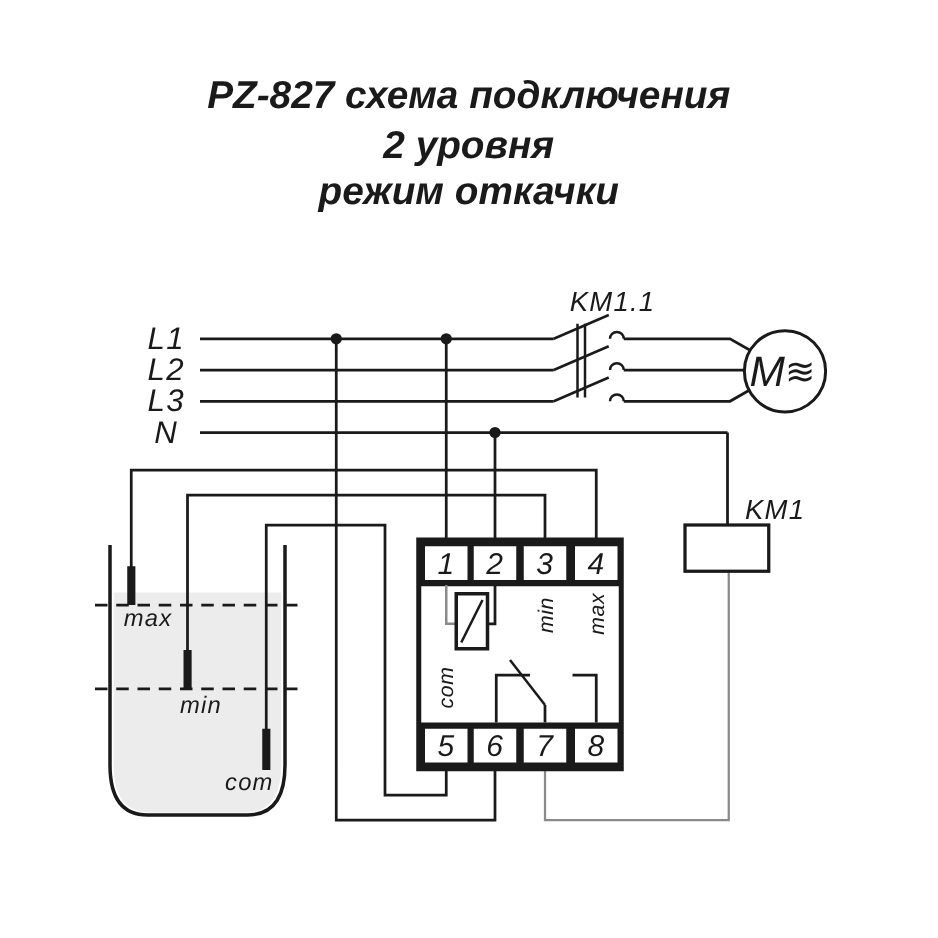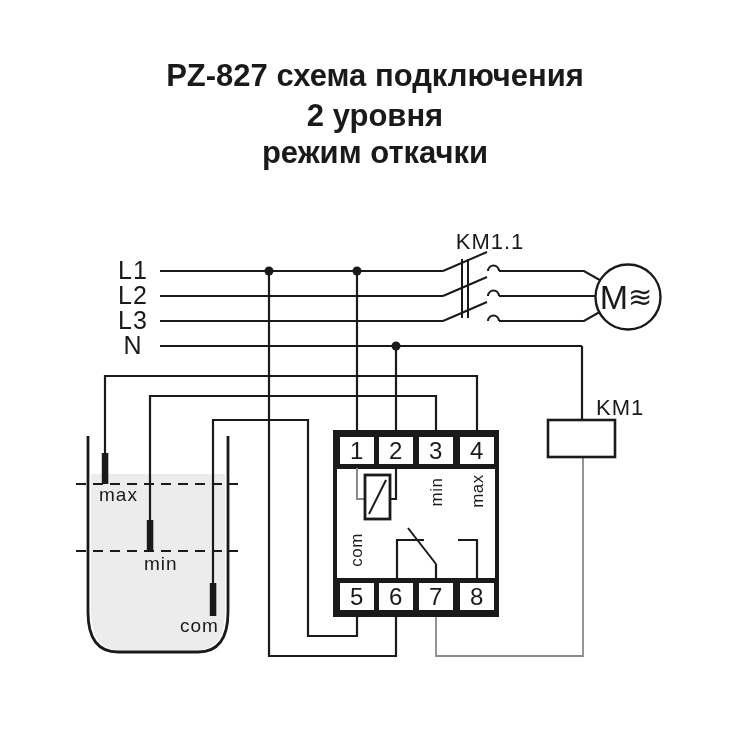--- a/index.html
+++ b/index.html
@@ -1,18 +1,18 @@
 <!DOCTYPE html>
 <html><head>
 <meta charset="utf-8">
 <style>
   html,body{margin:0;padding:0;background:#fff;}
   .canvas{
     width:750px;height:750px;background:#ffffff;position:relative;
-    font-family:"Liberation Sans",sans-serif;overflow:hidden;
+    font-family:"Liberation Sans",sans-serif;overflow:hidden;font-style:italic;
   }
   svg{display:block;}
   text{fill:#1a1a1a;}
   .title-text{font-weight:bold;font-size:31px;}
   .lbl-line{font-size:25px;letter-spacing:1px;}
   .lbl-small{font-size:19px;letter-spacing:1px;}
   .lbl-term{font-size:24px;letter-spacing:.5px;}
   .lbl-rot{font-size:17px;letter-spacing:.5px;}
   .lbl-km{font-size:22px;letter-spacing:1px;}
   .motor-m{font-size:34px;}

